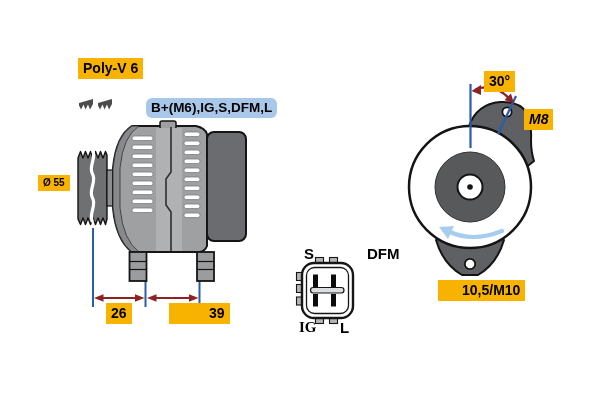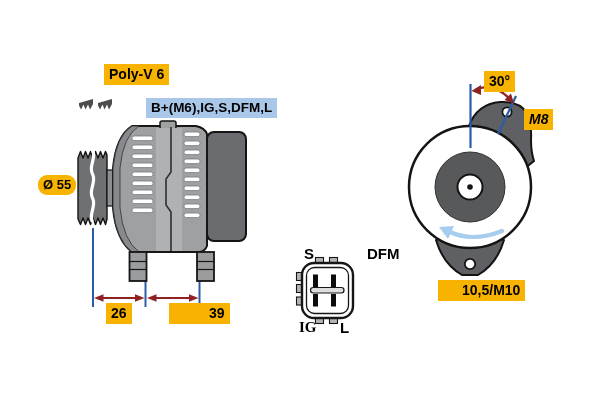--- a/index.html
+++ b/index.html
@@ -6,21 +6,21 @@
   .canvas {
     position:relative; width:600px; height:400px; background:#ffffff;
     font-family:"Liberation Sans", sans-serif; overflow:hidden;
   }
   .canvas svg { position:absolute; left:0; top:0; }
   .tag {
     position:absolute; background:#F8B200; color:#000;
     font-weight:bold; font-size:14px; line-height:1.35;
     padding:1px 5px; white-space:nowrap;
   }
-  .tag-blue { background:#A9C7E8; font-size:13.5px; }
+  .tag-blue { background:#A9C7E8; font-size:13.5px;border-radius:6px; }
   .pin-label {
     position:absolute; color:#000; font-weight:bold; font-size:15px;
     white-space:nowrap;
   }
 </style>
 </head>
 <body>
 
 <div class="canvas">
 
@@ -144,23 +144,23 @@
         <polygon points="514,103.5 504.5,100 511,93.5" fill="#8E2222"></polygon>
       </g>
     </g>
   </svg>
 
   <svg width="38" height="13" style="left:79px; top:99px;">
     <polygon points="0,4 14,0 14,5 11,10.5 9,5.5 6.5,10.5 4.5,5.5 2,10.5 0,6.5" fill="#4A4C4E"></polygon>
     <polygon points="19,4 33,0 33,5 30,10.5 28,5.5 25.5,10.5 23.5,5.5 21,10.5 19,6.5" fill="#4A4C4E"></polygon>
   </svg>
 
-  <div class="tag" style="left:78px;  top:64px;margin-left:26px;">Poly-V 6</div>
+  <div class="tag" style="left:78px;  top:58px;">Poly-V 6</div>
   <div class="tag tag-blue" style="left:146px; top:98px;">B+(M6),IG,S,DFM,L</div>
-  <div class="tag" style="left:38px;  top:175px; font-size:13px;border-radius:9px;">Ø 55</div>
+  <div class="tag" style="left:38px;  top:175px; font-size:10px;">Ø 55</div>
   <div class="tag" style="left:106px; top:303px;">26</div>
   <div class="tag" style="left:169px; top:303px;padding-left:40px;">39</div>
   <div class="tag" style="left:484px; top:71px;">30°</div>
   <div class="tag" style="left:524px; top:109px;font-style:italic;">M8</div>
   <div class="tag" style="left:438px; top:280px;padding-left:24px;">10,5/M10</div>
 
   <div class="pin-label" style="left:304px; top:245px;">S</div>
   <div class="pin-label" style="left:339px; top:245px;margin-left:28px;">DFM</div>
   <div class="pin-label" style="left:299px; top:319px;font-family:Liberation Serif, serif;">IG</div>
   <div class="pin-label" style="left:340px; top:319px;">L</div>

